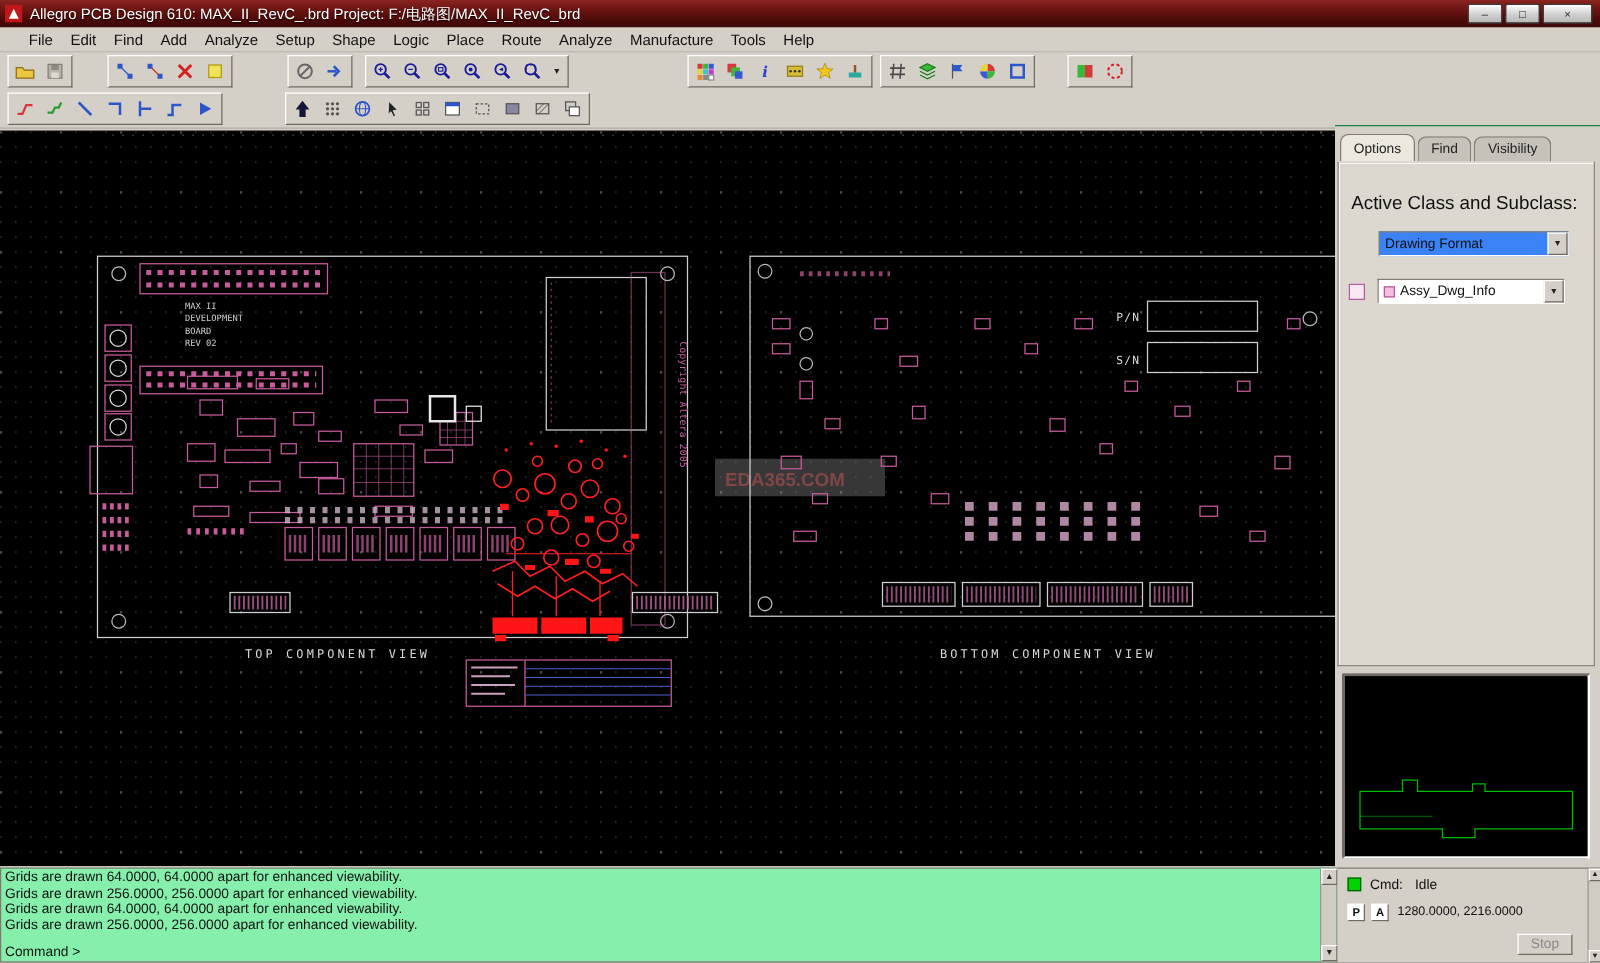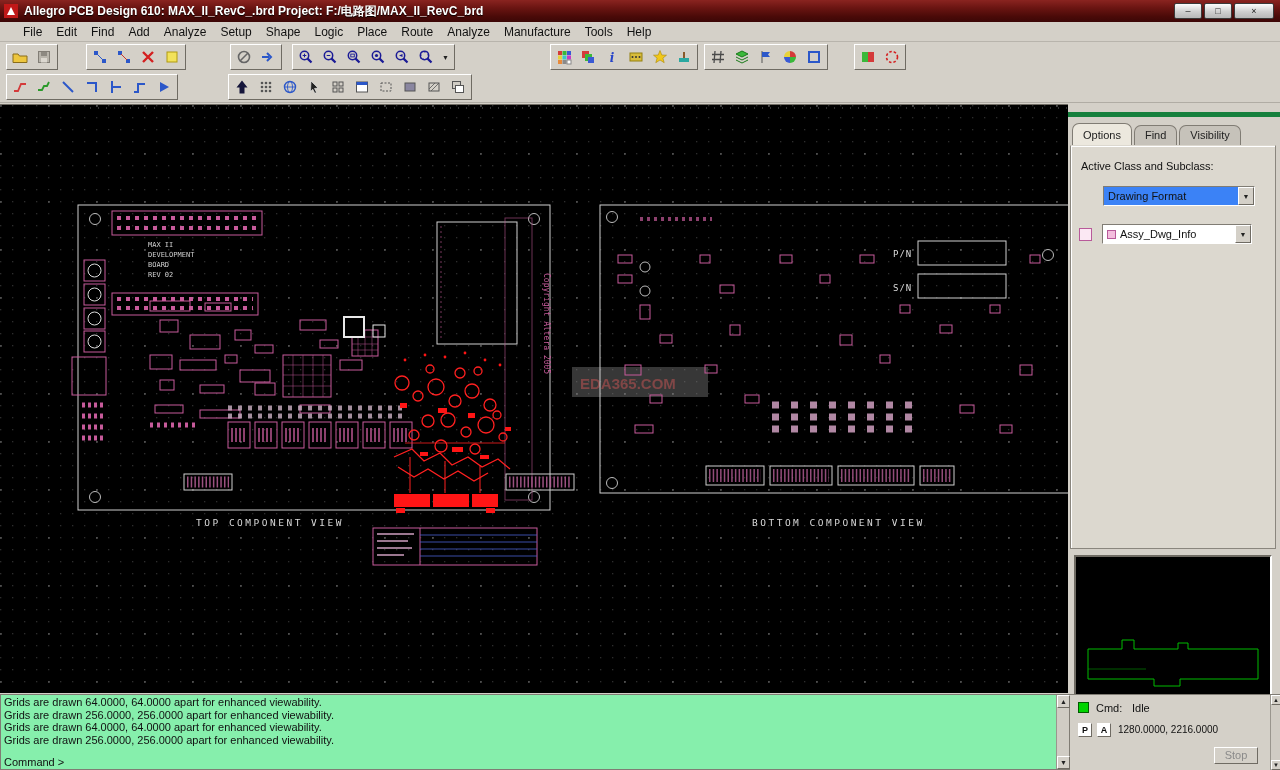--- a/index.html
+++ b/index.html
@@ -3,21 +3,21 @@
 <meta charset="utf-8">
 <style>
   html,body{margin:0;padding:0;width:1280px;height:770px;overflow:hidden;
     font-family:"Liberation Sans",sans-serif;background:#d4d0c8;position:relative;}
   *{box-sizing:border-box;}
 
   
   #titlebar{position:absolute;left:0;top:0;width:1280px;height:22px;
     background:linear-gradient(180deg,#8a2420 0%,#6b1512 35%,#4a0a08 75%,#3c0706 100%);
     display:flex;align-items:center;padding:0 4px;color:#fff;}
-  #titlebar .ttl{font-size:12px;font-weight:bold;margin-left:6px;text-shadow:0 1px 1px #000;
+  #titlebar .ttl{font-size:12px;font-weight:normal;margin-left:6px;text-shadow:0 1px 1px #000;
     white-space:nowrap;overflow:hidden;flex:1;}
   .winbtns{display:flex;gap:2px;margin-right:2px;}
   .winbtn{width:28px;height:16px;border:1px solid #3a3a3a;border-radius:2px;
     background:linear-gradient(180deg,#fdfdfd,#cfcfcf 55%,#b8b8b8);
     font-size:9px;line-height:14px;text-align:center;color:#222;cursor:default;}
   .winbtn.close{width:40px;}
 
   
   #menubar{position:absolute;left:0;top:22px;width:1280px;height:20px;background:#d4d0c8;
     border-bottom:1px solid #b8b4ac;display:flex;align-items:center;padding-left:16px;}
@@ -34,30 +34,30 @@
     border:1px solid transparent;}
   .tbi svg{display:block;}
   .tbi.narrow{width:13px;}
   .ddg{font-size:7px;color:#222;}
 
   
   #canvas-wrap{position:absolute;left:0;top:104px;width:1068px;height:588px;background:#000;
     border-top:1px solid #6f6b63;}
 
   
-  #side{position:absolute;left:1068px;top:112px;width:212px;height:588px;background:#d4d0c8;
-    border-top:5px solid #15803d;}
+  #side{position:absolute;left:1068px;top:100px;width:212px;height:588px;background:#d4d0c8;
+    border-top:1px solid #15803d;}
   #tabsrow{position:absolute;left:4px;top:6px;height:22px;display:flex;}
   .tab{font-size:11px;padding:3px 10px 2px;border:1px solid #807c74;border-bottom:none;
     border-radius:7px 7px 0 0;background:#c6c2ba;margin-right:2px;color:#222;position:relative;top:2px;}
   .tab.active{background:#ece8de;top:0;padding-top:5px;z-index:2;}
   #panelbody{position:absolute;left:2px;top:28px;width:206px;height:404px;
     background:#dcd8cf;border:1px solid #8a867e;border-top:1px solid #fff0;
     box-shadow:inset 1px 1px 0 #fff;}
-  .acs-label{font-size:11px;color:#111;margin:14px 0 0 10px;}
+  .acs-label{font-size:15px;color:#111;margin:24px 0 0 10px;}
   .combo{height:20px;background:#3b82f6;border:1px solid;
     border-color:#807c74 #fff #fff #807c74;display:flex;align-items:center;
     font-size:11px;color:#111;padding-left:4px;position:relative;}
   .combo .cval{flex:1;white-space:nowrap;overflow:hidden;}
   .combo .dbtn{width:16px;height:18px;background:#d4d0c8;border:1px solid;
     border-color:#fff #6f6b63 #6f6b63 #fff;display:flex;align-items:center;justify-content:center;}
   #class-combo{margin:14px 0 0 32px;width:152px;}
   .subrow{display:flex;align-items:center;margin:18px 0 0 8px;}
   .swatch-out{width:13px;height:13px;border:1px solid #b85a9a;background:#fbe8f3;margin-right:10px;}
   #sub-combo{width:150px;background:#fff;}

